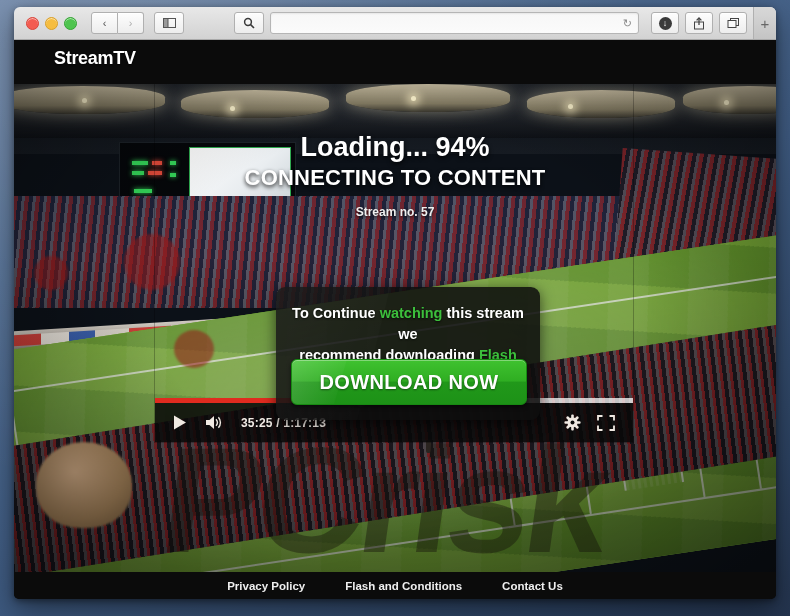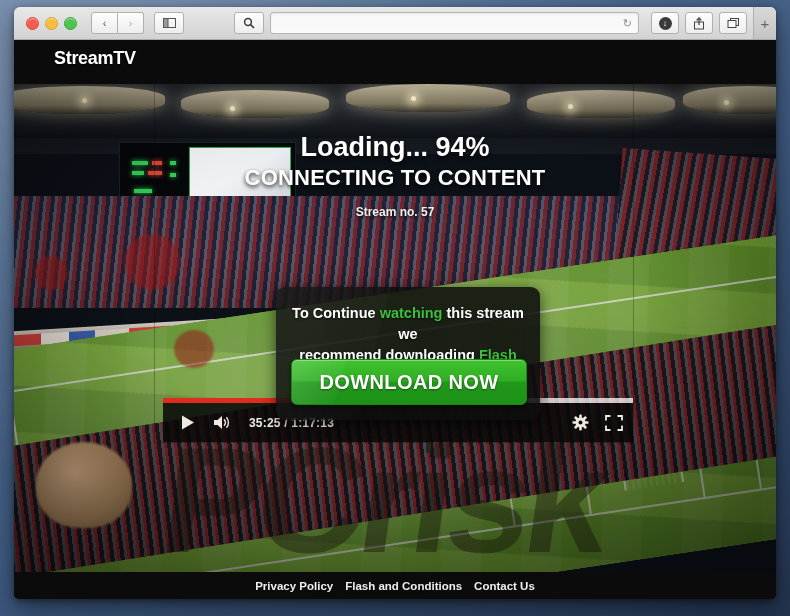--- a/index.html
+++ b/index.html
@@ -165,39 +165,39 @@
   .dlbtn{position:absolute;left:15px;top:72px;width:234px;height:44px;border-radius:6px;
     background:linear-gradient(180deg,#3fc22f 0%,#2fae22 48%,#21981a 50%,#1d9217 100%);
     border:1px solid #178a12;box-shadow:0 2px 4px rgba(0,0,0,.5),inset 0 1px 0 rgba(255,255,255,.35);
     display:flex;align-items:center;justify-content:center;overflow:hidden;cursor:pointer;}
   .dlbtn span{position:relative;color:#fff;font-size:20px;font-weight:bold;letter-spacing:.4px;
     text-shadow:0 1px 2px rgba(0,0,0,.45);}
   .dlbtn:before{content:"";position:absolute;left:-14px;top:-24px;width:60px;height:100px;
     background:linear-gradient(100deg,rgba(255,255,255,.2),rgba(255,255,255,0));transform:rotate(16deg);}
 
   
-  .controls{position:absolute;left:8px;bottom:0;width:478px;height:44px;z-index:7;}
+  .controls{position:absolute;left:0;bottom:0;width:478px;height:44px;z-index:7;}
   .progress{position:absolute;left:0;top:0;width:478px;height:5px;background:rgba(255,255,255,.75);}
   .prog-played{position:absolute;left:0;top:0;height:5px;width:43%;background:#e02b1f;}
   .prog-buffer{position:absolute;left:43%;top:0;height:5px;width:9%;background:rgba(200,200,200,.85);}
   .scrub{position:absolute;left:43%;top:-4px;width:13px;height:13px;border-radius:50%;
     background:#f1f1f1;margin-left:-6px;box-shadow:0 1px 3px rgba(0,0,0,.6);}
   .ctrlbar{position:absolute;left:0;top:5px;width:478px;height:39px;background:rgba(8,8,8,.86);
     display:flex;align-items:center;}
   .cbtn{display:flex;align-items:center;justify-content:center;color:#e9e4df;cursor:pointer;}
   .playbtn{width:26px;height:26px;margin-left:12px;}
   .volbtn{width:26px;height:26px;margin-left:8px;}
   .timelbl{color:#f2ece6;font-size:12px;font-weight:bold;margin-left:14px;letter-spacing:.2px;}
   .spacer{flex:1;}
   .gearbtn{width:26px;height:26px;margin-right:8px;}
   .fsbtn{width:26px;height:26px;margin-right:14px;}
 
   
   .footer{position:absolute;left:0;bottom:0;width:762px;height:28px;background:#0b0b0b;
-    display:flex;align-items:center;justify-content:center;gap:12px;z-index:8;}
+    display:flex;align-items:center;justify-content:center;gap:40px;z-index:8;}
   .flink{color:#efefef;font-size:11.5px;font-weight:bold;text-decoration:none;cursor:pointer;}
 </style>
 </head>
 <body>
 
 <div id="root">
   <div class="desktop"></div>
 
   <div class="window">
 

